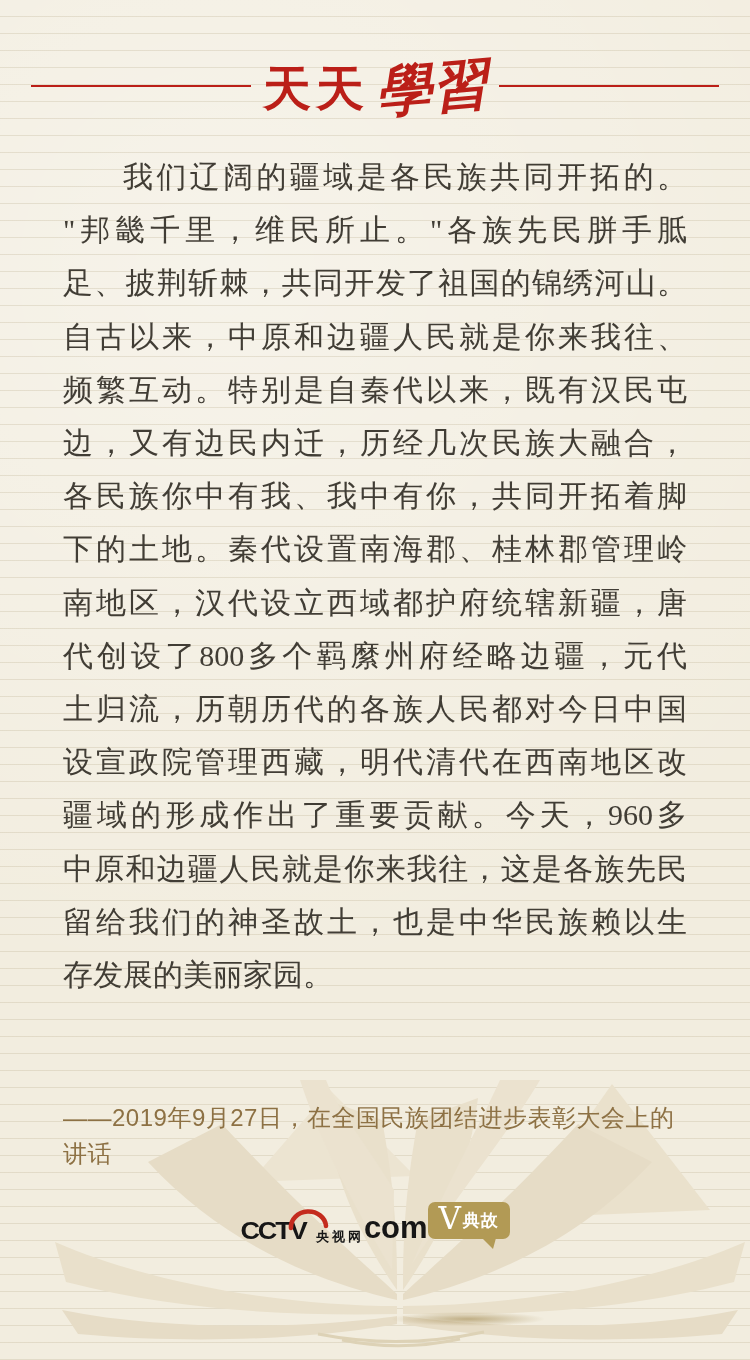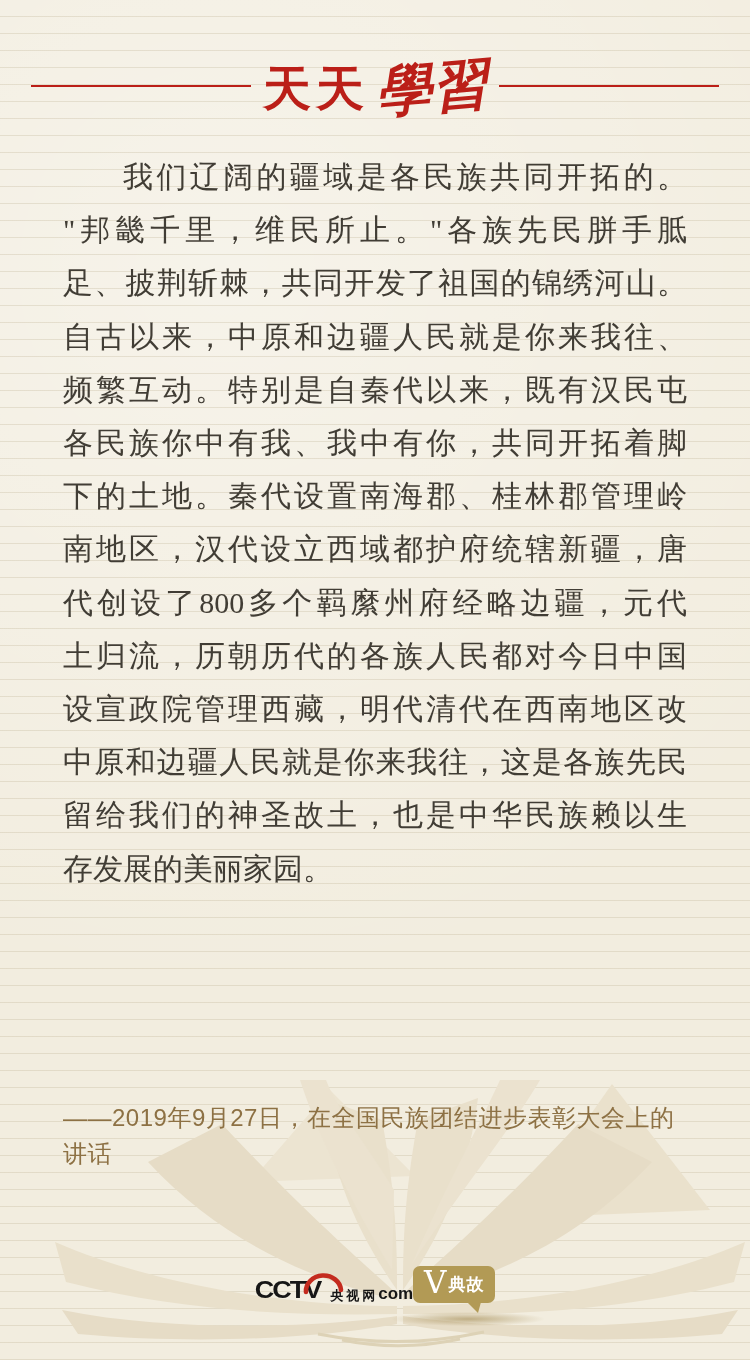--- a/index.html
+++ b/index.html
@@ -29,28 +29,28 @@
   .quote{position:absolute; left:63px; top:150px; width:624px;}
   .line{font-size:30px; line-height:53.2px; color:var(--text-color); font-weight:500;
     text-align:justify; text-align-last:justify; white-space:nowrap;font-family:Liberation Serif, serif;}
   .line.first{text-indent:60px;}
   .line.last{text-align-last:left;}
   .attribution{position:absolute; left:63px; top:1100px; width:632px; margin:0;
     font-size:24px; line-height:36px; letter-spacing:.5px; color:var(--attribution-color); font-weight:500;}
   
   .book-art{position:absolute; left:0; top:1080px; width:750px; height:280px; pointer-events:none;}
   
-  .logo-row{position:absolute; top:1263px; left:0; right:0; display:flex;
+  .logo-row{position:absolute; top:1199px; left:0; right:0; display:flex;
     justify-content:center; align-items:flex-start; gap:0;}
   .cctv-logo{position:relative; display:flex; align-items:flex-end; gap:2px; padding-top:12px;}
   .cctv-wordmark{font-size:27px; font-weight:bold; letter-spacing:-2px; color:var(--logo-black);
     transform:scaleY(.88); transform-origin:left bottom; line-height:1;}
   .cctv-col{display:flex; flex-direction:row; line-height:1; margin-left:8px;align-items:flex-end;}
   .cctv-cn{font-size:13px; font-weight:bold; letter-spacing:3px; color:var(--logo-black);}
-  .cctv-com{font-size:17px; font-weight:bold; color:var(--logo-black); margin-top:1px; letter-spacing:0;}
+  .cctv-com{font-size:31px; font-weight:bold; color:var(--logo-black); margin-top:1px; letter-spacing:0;}
   .swoosh{position:absolute; left:42px; top:-4px; width:50px; height:42px;}
   .badge{position:relative; width:82px; height:37px; background:var(--badge-gold); border-radius:7px;
     color:#fff; display:flex; align-items:center; justify-content:center; margin-top:3px;}
   .badge-v{font-family:"DejaVu Serif","Liberation Serif",serif; font-size:31px; line-height:1;
     margin-right:2px; transform:translateY(-2px);}
   .badge-t{font-size:17px; font-weight:bold; letter-spacing:1px;}
   .badge::after{content:""; position:absolute; left:54px; bottom:-10px; width:0; height:0;
     border-left:11px solid transparent; border-right:3px solid transparent;
     border-top:11px solid var(--badge-gold);}
   .gold-streak{position:absolute; top:1312px; left:392px; width:152px; height:14px;
@@ -95,26 +95,28 @@
     </svg>
   </div>
 
   <main class="quote">
     <div>
         <div class="line first">我们辽阔的疆域是各民族共同开拓的。</div>
         <div class="line">"邦畿千里，维民所止。"各族先民胼手胝</div>
         <div class="line">足、披荆斩棘，共同开发了祖国的锦绣河山。</div>
         <div class="line">自古以来，中原和边疆人民就是你来我往、</div>
         <div class="line">频繁互动。特别是自秦代以来，既有汉民屯</div>
+        <div class="line">边，又有边民内迁，历经几次民族大融合，</div>
         <div class="line">各民族你中有我、我中有你，共同开拓着脚</div>
         <div class="line">下的土地。秦代设置南海郡、桂林郡管理岭</div>
         <div class="line">南地区，汉代设立西域都护府统辖新疆，唐</div>
         <div class="line">代创设了800多个羁縻州府经略边疆，元代</div>
         <div class="line">土归流，历朝历代的各族人民都对今日中国</div>
         <div class="line">设宣政院管理西藏，明代清代在西南地区改</div>
+        <div class="line">疆域的形成作出了重要贡献。今天，960多</div>
         <div class="line">中原和边疆人民就是你来我往，这是各族先民</div>
         <div class="line">留给我们的神圣故土，也是中华民族赖以生</div>
         <div class="line last">存发展的美丽家园。</div>
       </div>
   </main>
 
   <p class="attribution">——2019年9月27日，在全国民族团结进步表彰大会上的讲话</p>
 
   <footer class="logo-row">
     <div class="cctv-logo">

